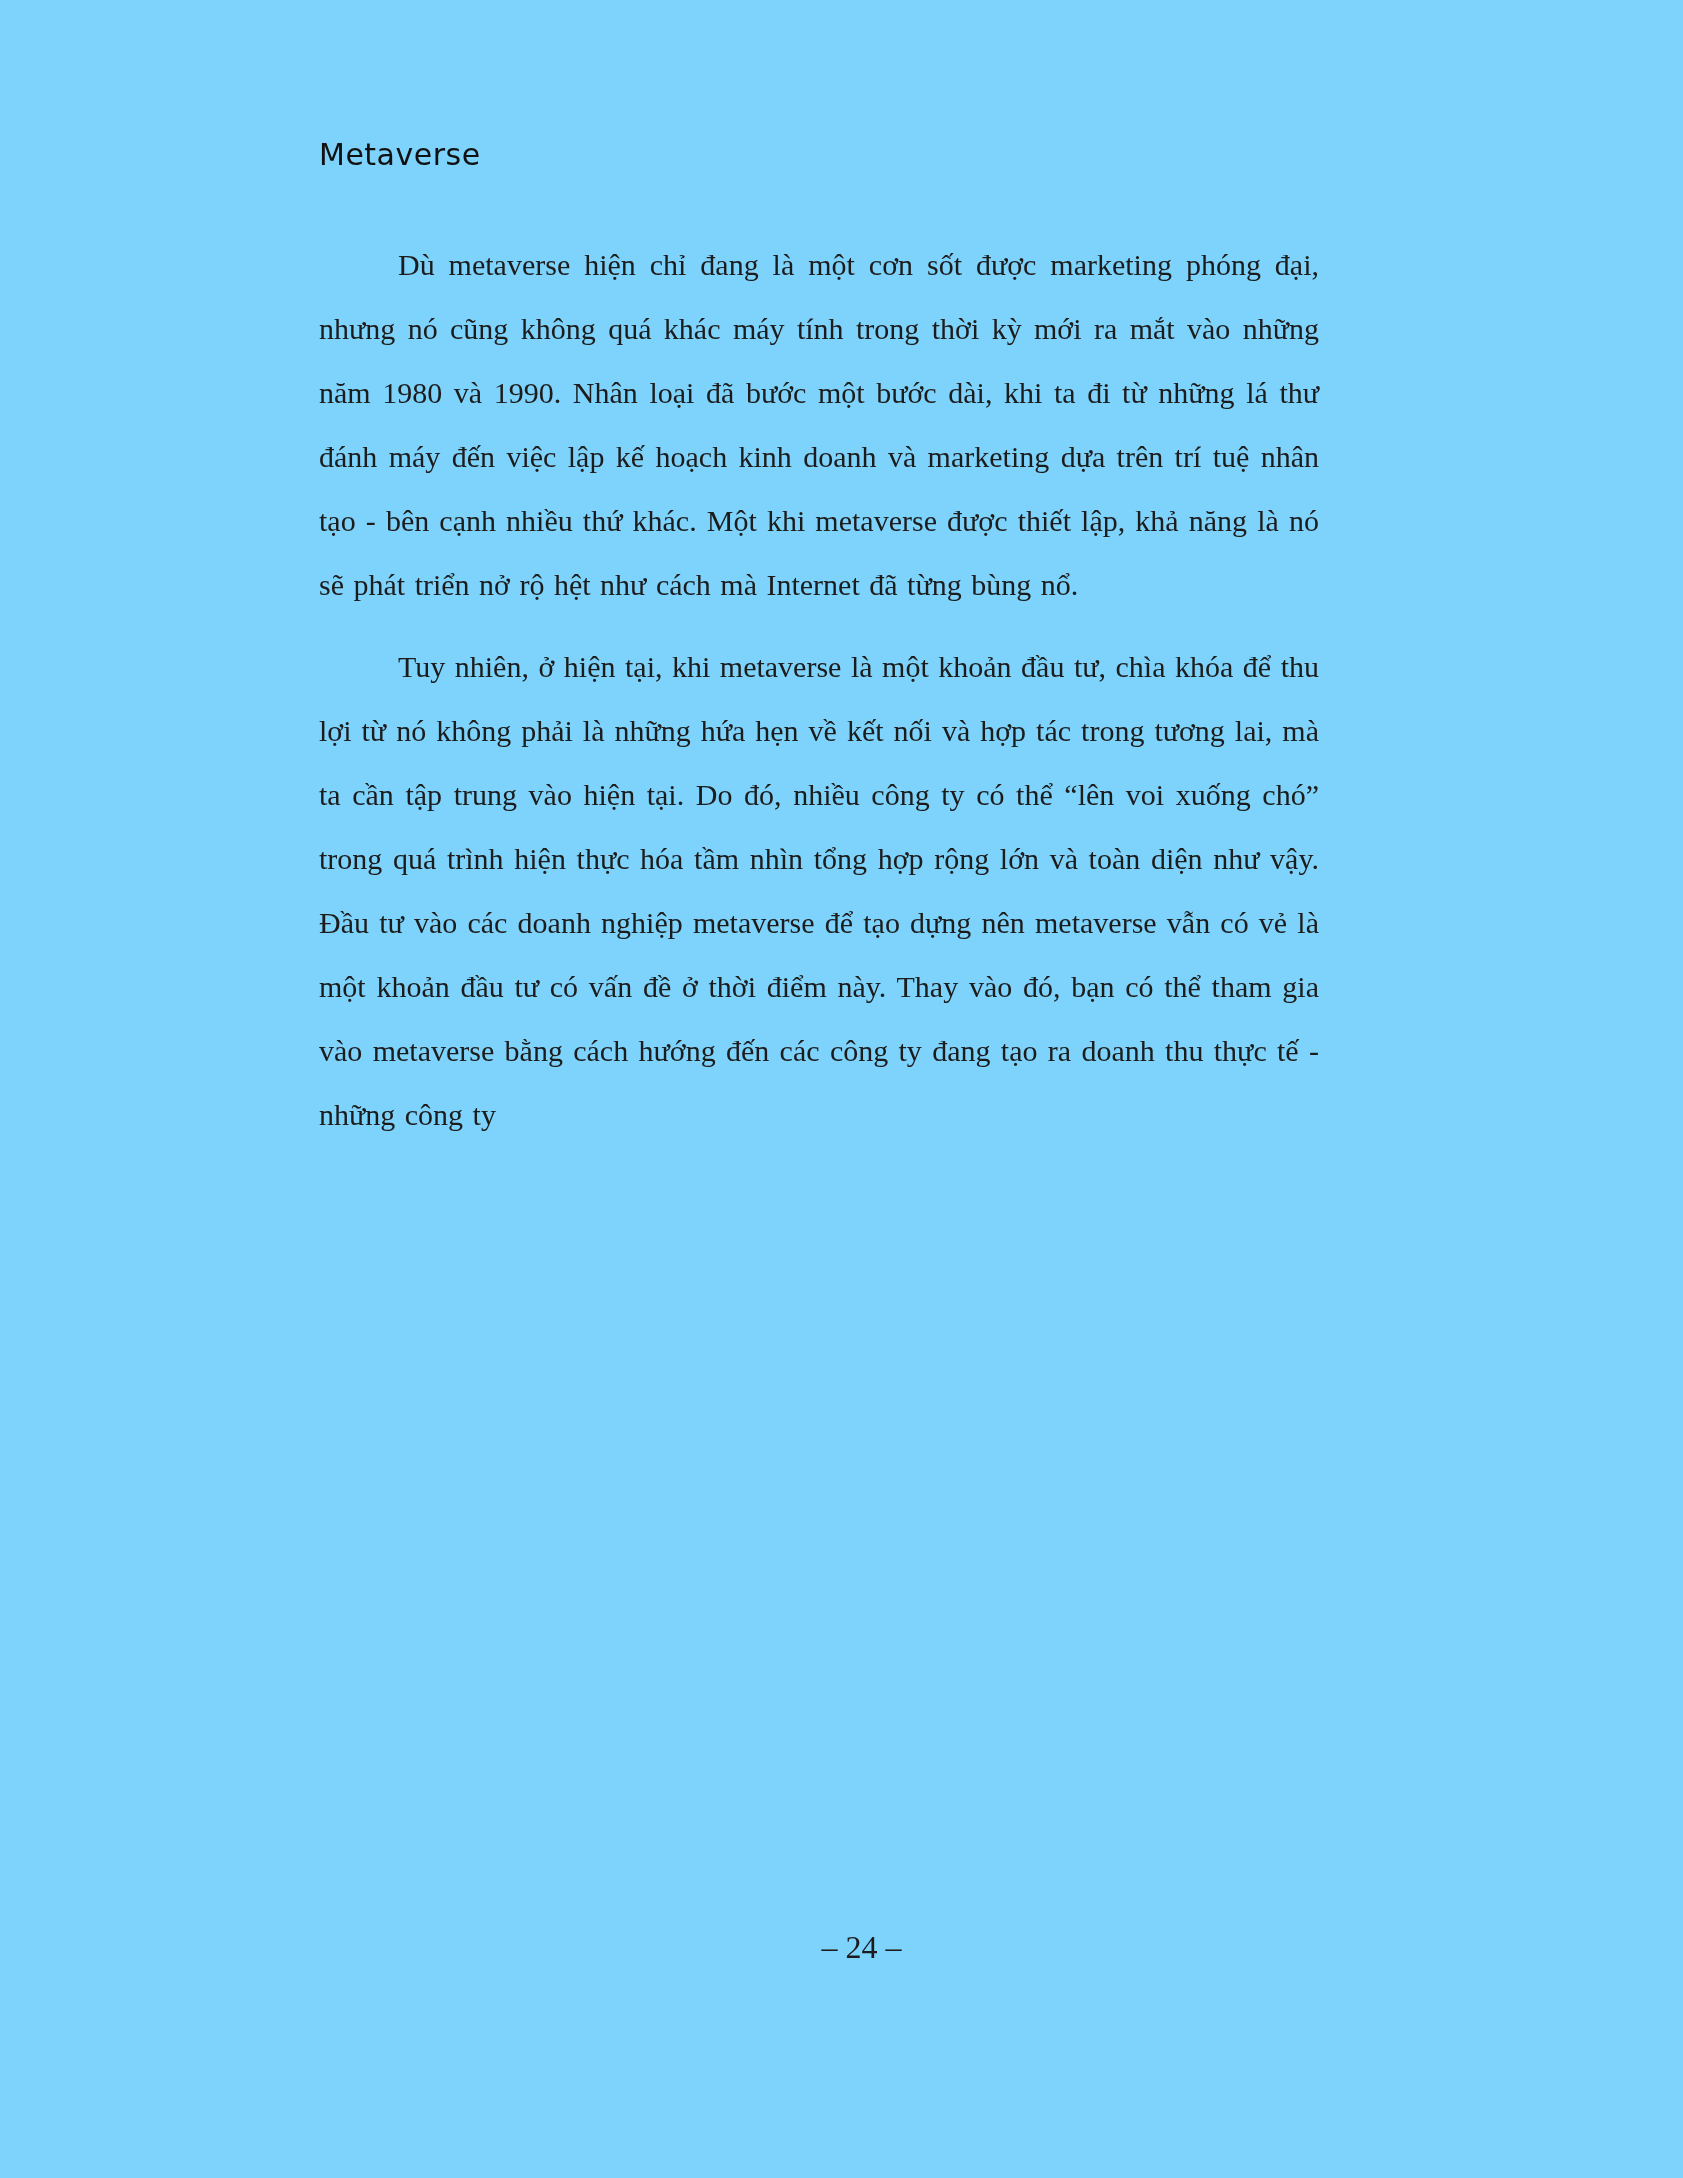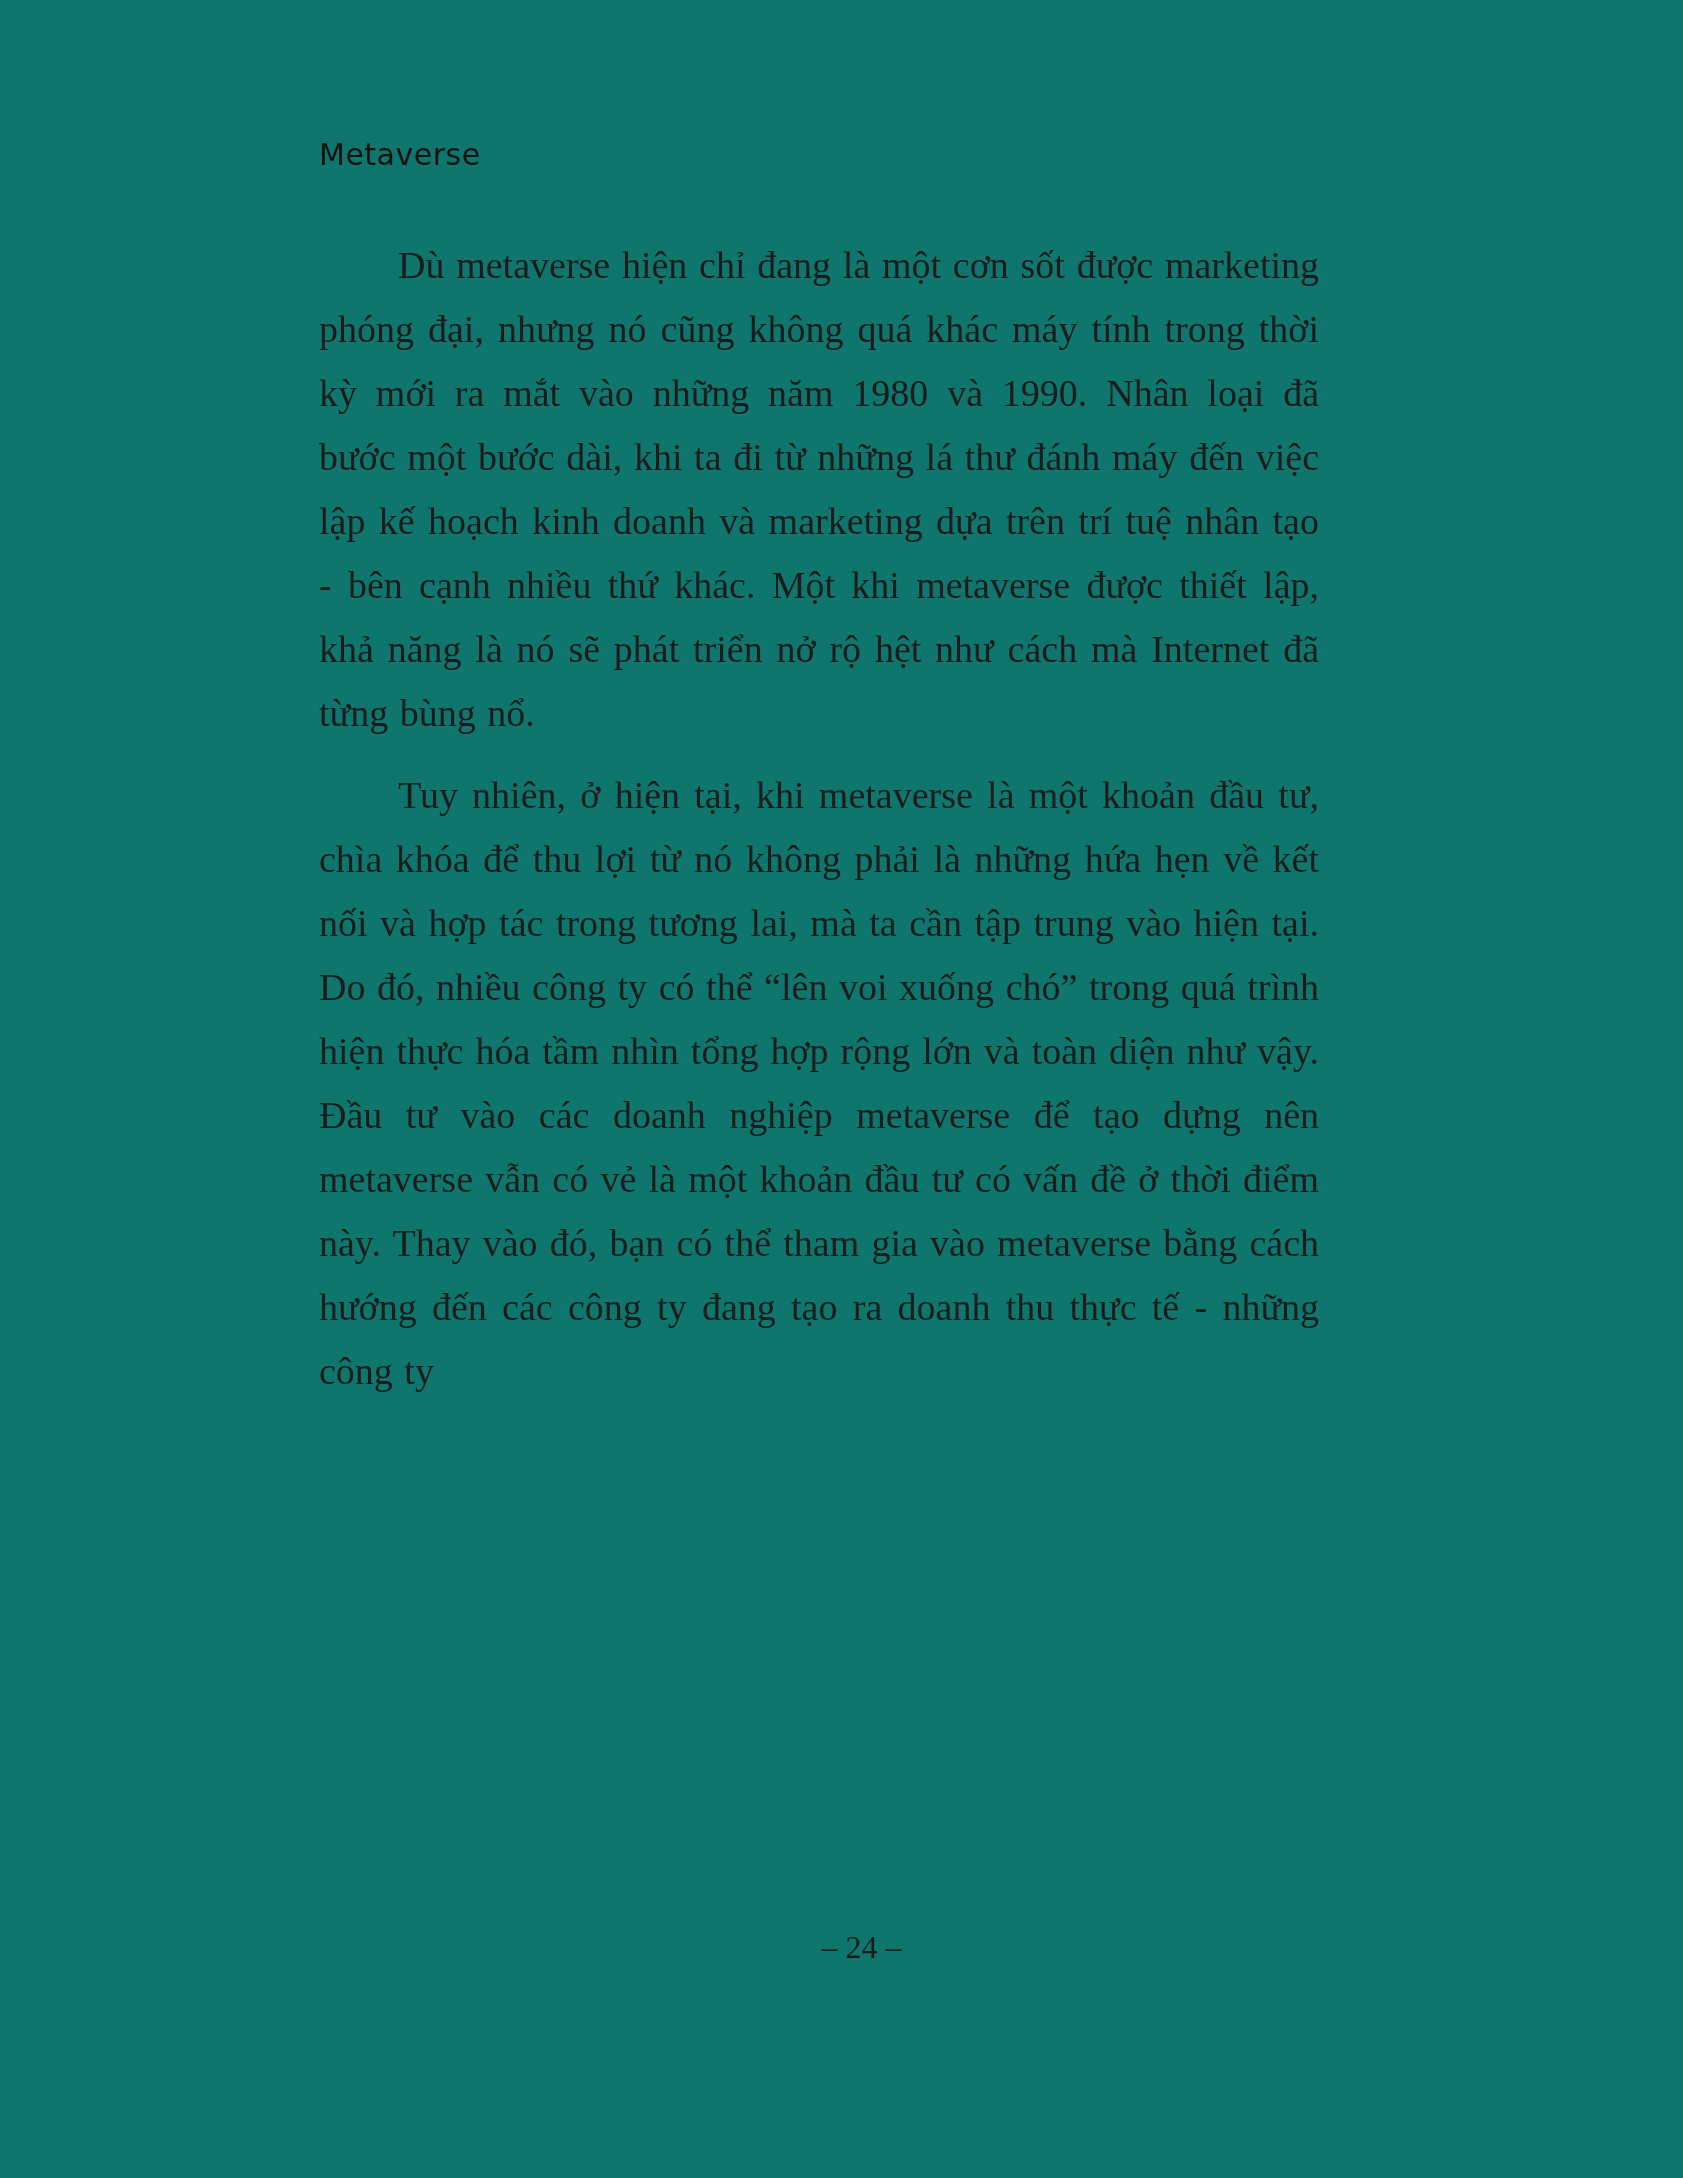--- a/index.html
+++ b/index.html
@@ -4,21 +4,21 @@
 <style>
   html, body {
     margin: 0;
     padding: 0;
     background: #ffffff;
   }
   .page {
     position: relative;
     width: 1683px;
     height: 2178px;
-    background: #0f766e;
+    background: #7dd3fc;
     overflow: hidden;
     font-family: "Liberation Serif", "DejaVu Serif", serif;
     color: #1a1a1a;
   }
   .running-header {
     position: absolute;
     left: 319px;
     top: 137px;
     font-family: "DejaVu Sans", "Liberation Sans", sans-serif;
     font-size: 30px;
@@ -28,21 +28,21 @@
   }
   .text-block {
     position: absolute;
     left: 319px;
     top: 233px;
     width: 1000px;
   }
   .text-block p {
     margin: 0;
     padding: 0;
-    font-size: 38px;
+    font-size: 30px;
     line-height: 64px;
     text-align: justify;
     text-indent: 79px;
     color: #1c1c1c;
     word-spacing: 2px;
   }
   .text-block p + p {
     margin-top: 18px;
   }
   .page-number {

